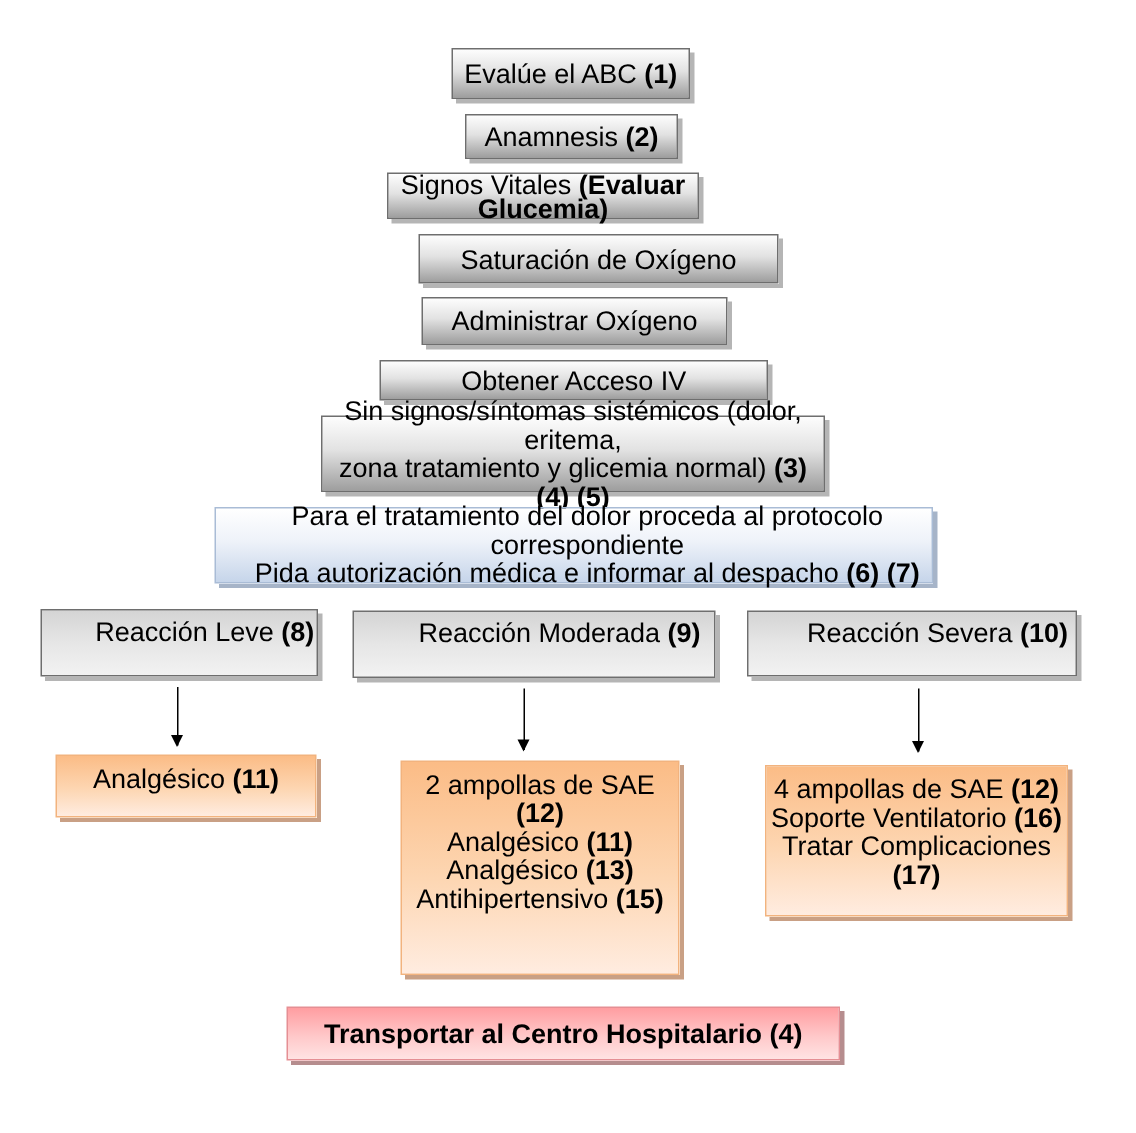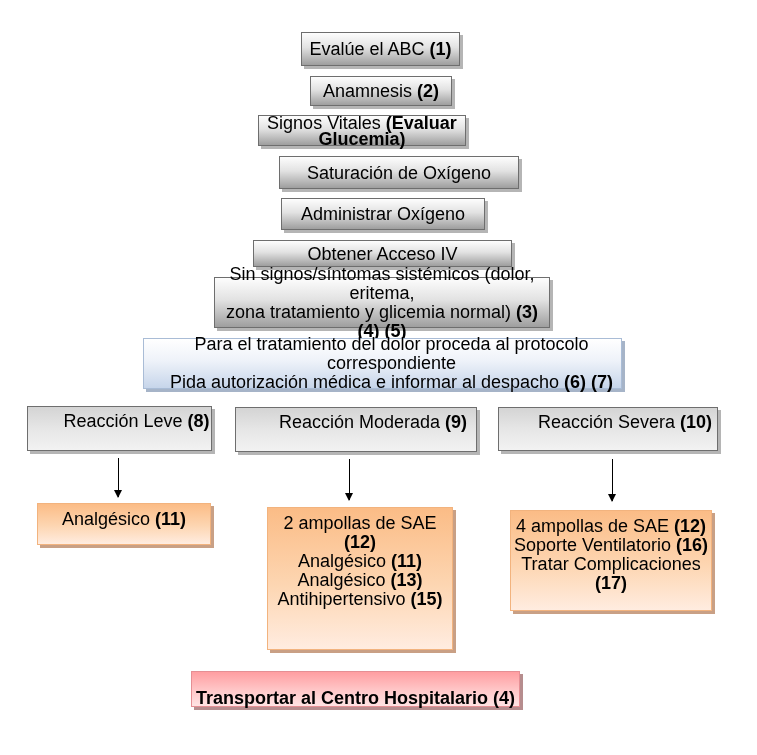--- a/index.html
+++ b/index.html
@@ -92,15 +92,15 @@
   <span class="line"><span>Analgésico </span><b>(13)</b></span>
   <span class="line"><span>Antihipertensivo </span><b>(15)</b></span>
 </div>
 
 <div class="box orange" style="left:510px;top:510px;width:202px;height:101px;line-height:19px;">
   <span class="line"><span>4 ampollas de SAE </span><b>(12)</b></span>
   <span class="line"><span>Soporte Ventilatorio </span><b>(16)</b></span>
   <span class="line"><span>Tratar Complicaciones </span><b>(17)</b></span>
 </div>
 
-<div class="box pink" style="left:191px;top:671px;width:329px;height:36px;align-items:flex-end;">
+<div class="box pink" style="left:191px;top:671px;width:369px;height:36px;">
   <span>Transportar al Centro Hospitalario (4)</span>
 </div>
 
 </body></html>

